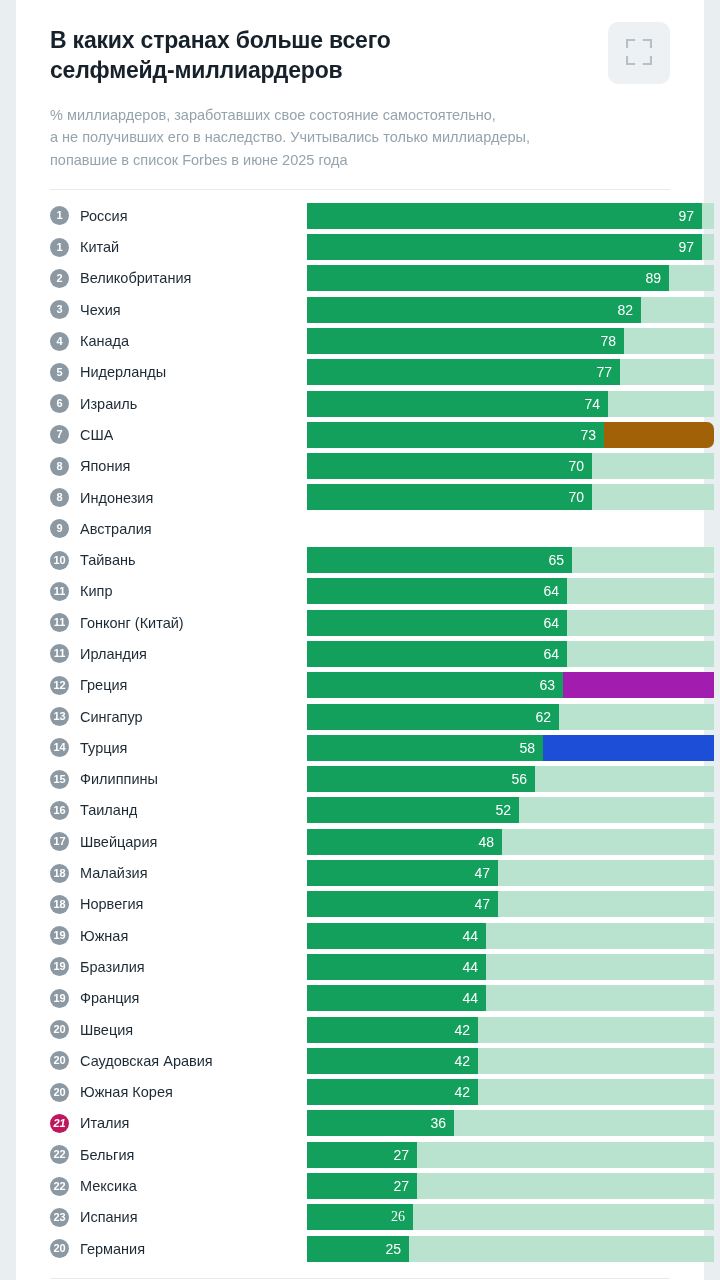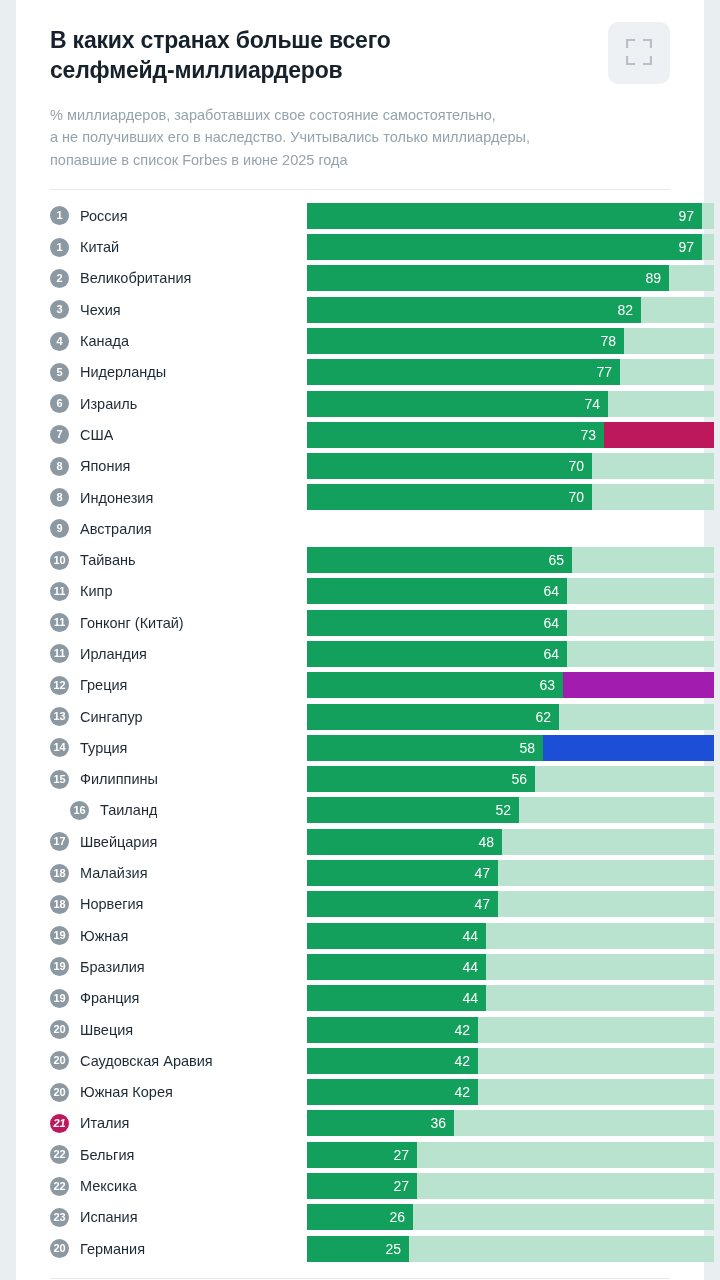--- a/index.html
+++ b/index.html
@@ -255,21 +255,21 @@
           <div class="track-wrap" style="background: rgb(185, 227, 206);">
             <div class="bar" style="width: 301px; background: rgb(19, 160, 92);"></div>
             <div class="bar-value" style="left: 267px; width: 26px; text-align: right;">74</div>
           </div>
         </div>
         <div class="row-wrap">
           <div class="row-inner">
             <div class="rank" style="background: rgb(140, 152, 162);">7</div>
             <div class="label">США</div>
           </div>
-          <div class="track-wrap" style="background: #be185d;">
+          <div class="track-wrap" style="background: #a16207; border-radius: 7px;">
             <div class="bar" style="width: 297px; background: rgb(19, 160, 92);"></div>
             <div class="bar-value" style="left: 263px; width: 26px; text-align: right;">73</div>
           </div>
         </div>
         <div class="row-wrap">
           <div class="row-inner">
             <div class="rank" style="background: rgb(140, 152, 162);">8</div>
             <div class="label">Япония</div>
           </div>
           <div class="track-wrap" style="background: rgb(185, 227, 206);">
@@ -368,21 +368,21 @@
             <div class="rank" style="background: rgb(140, 152, 162);">15</div>
             <div class="label">Филиппины</div>
           </div>
           <div class="track-wrap" style="background: rgb(185, 227, 206);">
             <div class="bar" style="width: 228px; background: rgb(19, 160, 92);"></div>
             <div class="bar-value" style="left: 194px; width: 26px; text-align: right;">56</div>
           </div>
         </div>
         <div class="row-wrap">
           <div class="row-inner">
-            <div class="rank" style="background: rgb(140, 152, 162); margin-left: 20px;">16</div>
+            <div class="rank" style="background: rgb(140, 152, 162);">16</div>
             <div class="label">Таиланд</div>
           </div>
           <div class="track-wrap" style="background: rgb(185, 227, 206);">
             <div class="bar" style="width: 212px; background: rgb(19, 160, 92);"></div>
             <div class="bar-value" style="left: 178px; width: 26px; text-align: right;">52</div>
           </div>
         </div>
         <div class="row-wrap">
           <div class="row-inner">
             <div class="rank" style="background: rgb(140, 152, 162);">17</div>
@@ -501,21 +501,21 @@
           <div class="track-wrap" style="background: rgb(185, 227, 206);">
             <div class="bar" style="width: 110px; background: rgb(19, 160, 92);"></div>
             <div class="bar-value" style="left: 76px; width: 26px; text-align: right;">27</div>
           </div>
         </div>
         <div class="row-wrap">
           <div class="row-inner">
             <div class="rank" style="background: rgb(140, 152, 162);">23</div>
             <div class="label">Испания</div>
           </div>
-          <div class="track-wrap" style="background: rgb(185, 227, 206);">
+          <div class="track-wrap" style="background: rgb(185, 227, 206); font-family: Liberation Serif, serif;">
             <div class="bar" style="width: 106px; background: rgb(19, 160, 92);"></div>
             <div class="bar-value" style="left: 72px; width: 26px; text-align: right;">26</div>
           </div>
         </div>
         <div class="row-wrap">
           <div class="row-inner">
             <div class="rank" style="background: rgb(140, 152, 162);">20</div>
             <div class="label">Германия</div>
           </div>
           <div class="track-wrap" style="background: rgb(185, 227, 206);">

